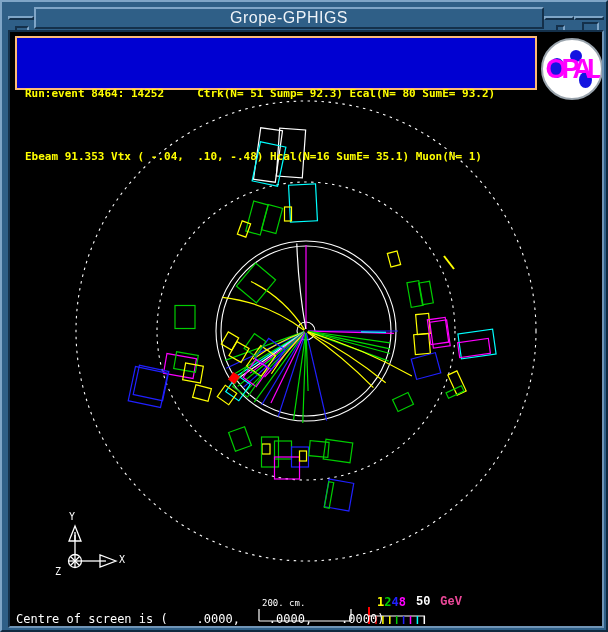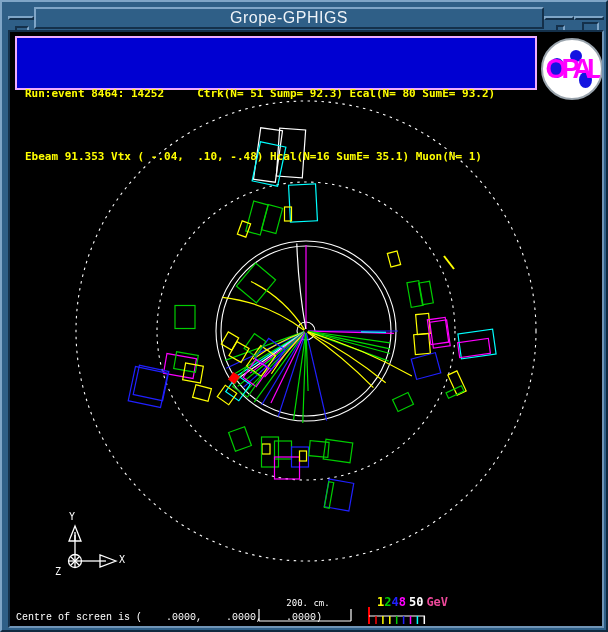--- a/index.html
+++ b/index.html
@@ -44,49 +44,49 @@
   .iconify-btn .glyph{left:10px;top:7px;width:9px;height:9px;}
   .maximize-btn{width:30px;}
   .maximize-btn .glyph{left:6px;top:4px;width:17px;height:15px;}
   .canvas{
     position:absolute;left:8px;top:30px;width:592px;height:594px;
     background:#000;overflow:hidden;
   }
   .canvas > svg{position:absolute;left:0;top:0;}
   .hdr-box{
     position:absolute;left:5px;top:4px;width:522px;height:54px;
-    background:#0000d2;border:2px solid #f0abfc;
+    background:#0000d2;border:2px solid #fdba74;
     color:#ffff00;font-family:"DejaVu Sans Mono",monospace;
     font-weight:bold;font-size:11px;line-height:21px;
     padding:3px 0 0 8px;white-space:pre;z-index:3;
   }
   .logo{
     position:absolute;left:531px;top:6px;width:62px;height:62px;
     background:#ffffff;border-radius:50%;border:2px solid #9aa4ad;
     z-index:4;overflow:hidden;
   }
   .logo .blue-dot{position:absolute;background:#1414e0;border-radius:50%;}
   .logo .letters{
     position:absolute;left:0;top:0;width:100%;height:52px;line-height:58px;
     text-align:center;color:#ff00ff;font-weight:bold;font-size:27px;
     letter-spacing:-5px;font-family:"Liberation Sans",sans-serif;
   }
   .small-label{
     position:absolute;color:#ffffff;
     font-family:"DejaVu Sans Mono",monospace;white-space:pre;z-index:2;
   }
-  .centre-text{left:6px;top:580px;font-size:10px;font-family:Liberation Mono, monospace;}
-  .scale-label{left:252px;top:566px;width:92px;text-align:center;font-size:9px;}
+  .centre-text{left:6px;top:580px;font-size:12px;}
+  .scale-label{left:252px;top:566px;width:92px;text-align:left;font-size:9px;}
   .axis-label{font-size:10px;}
   .legend-labels{
     position:absolute;left:367px;top:563px;display:flex;z-index:2;
     font-family:"DejaVu Sans Mono",monospace;font-weight:bold;font-size:12px;
   }
   .legend-labels span{display:block;}
-  .legend-labels span.gap{margin-left:3px;}
+  .legend-labels span.gap{margin-left:10px;font-family:Liberation Mono, monospace;}
 </style>
 </head>
 <body>
 
 <div class="window">
 
   <div class="titlebar">
     <div class="tb-btn menu-btn">
       <div class="glyph"></div>
     </div>

